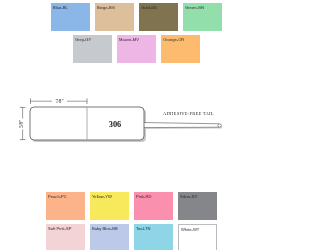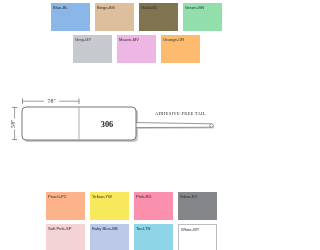--- a/index.html
+++ b/index.html
@@ -62,21 +62,21 @@
     left: 46px;
     top: 192px;
   }
   #bottom-grid .swatch-row.second {
     margin-top: 4px;
   }
 
   
   #tag-diagram {
     position: absolute;
-    left: 0;
+    left: 8px;
     top: 96px;
     width: 250px;
     height: 84px;
   }
   #tag-diagram svg {
     display: block;
   }
   .dim-text {
     font-family: "Liberation Serif", serif;
     font-size: 5.2px;

